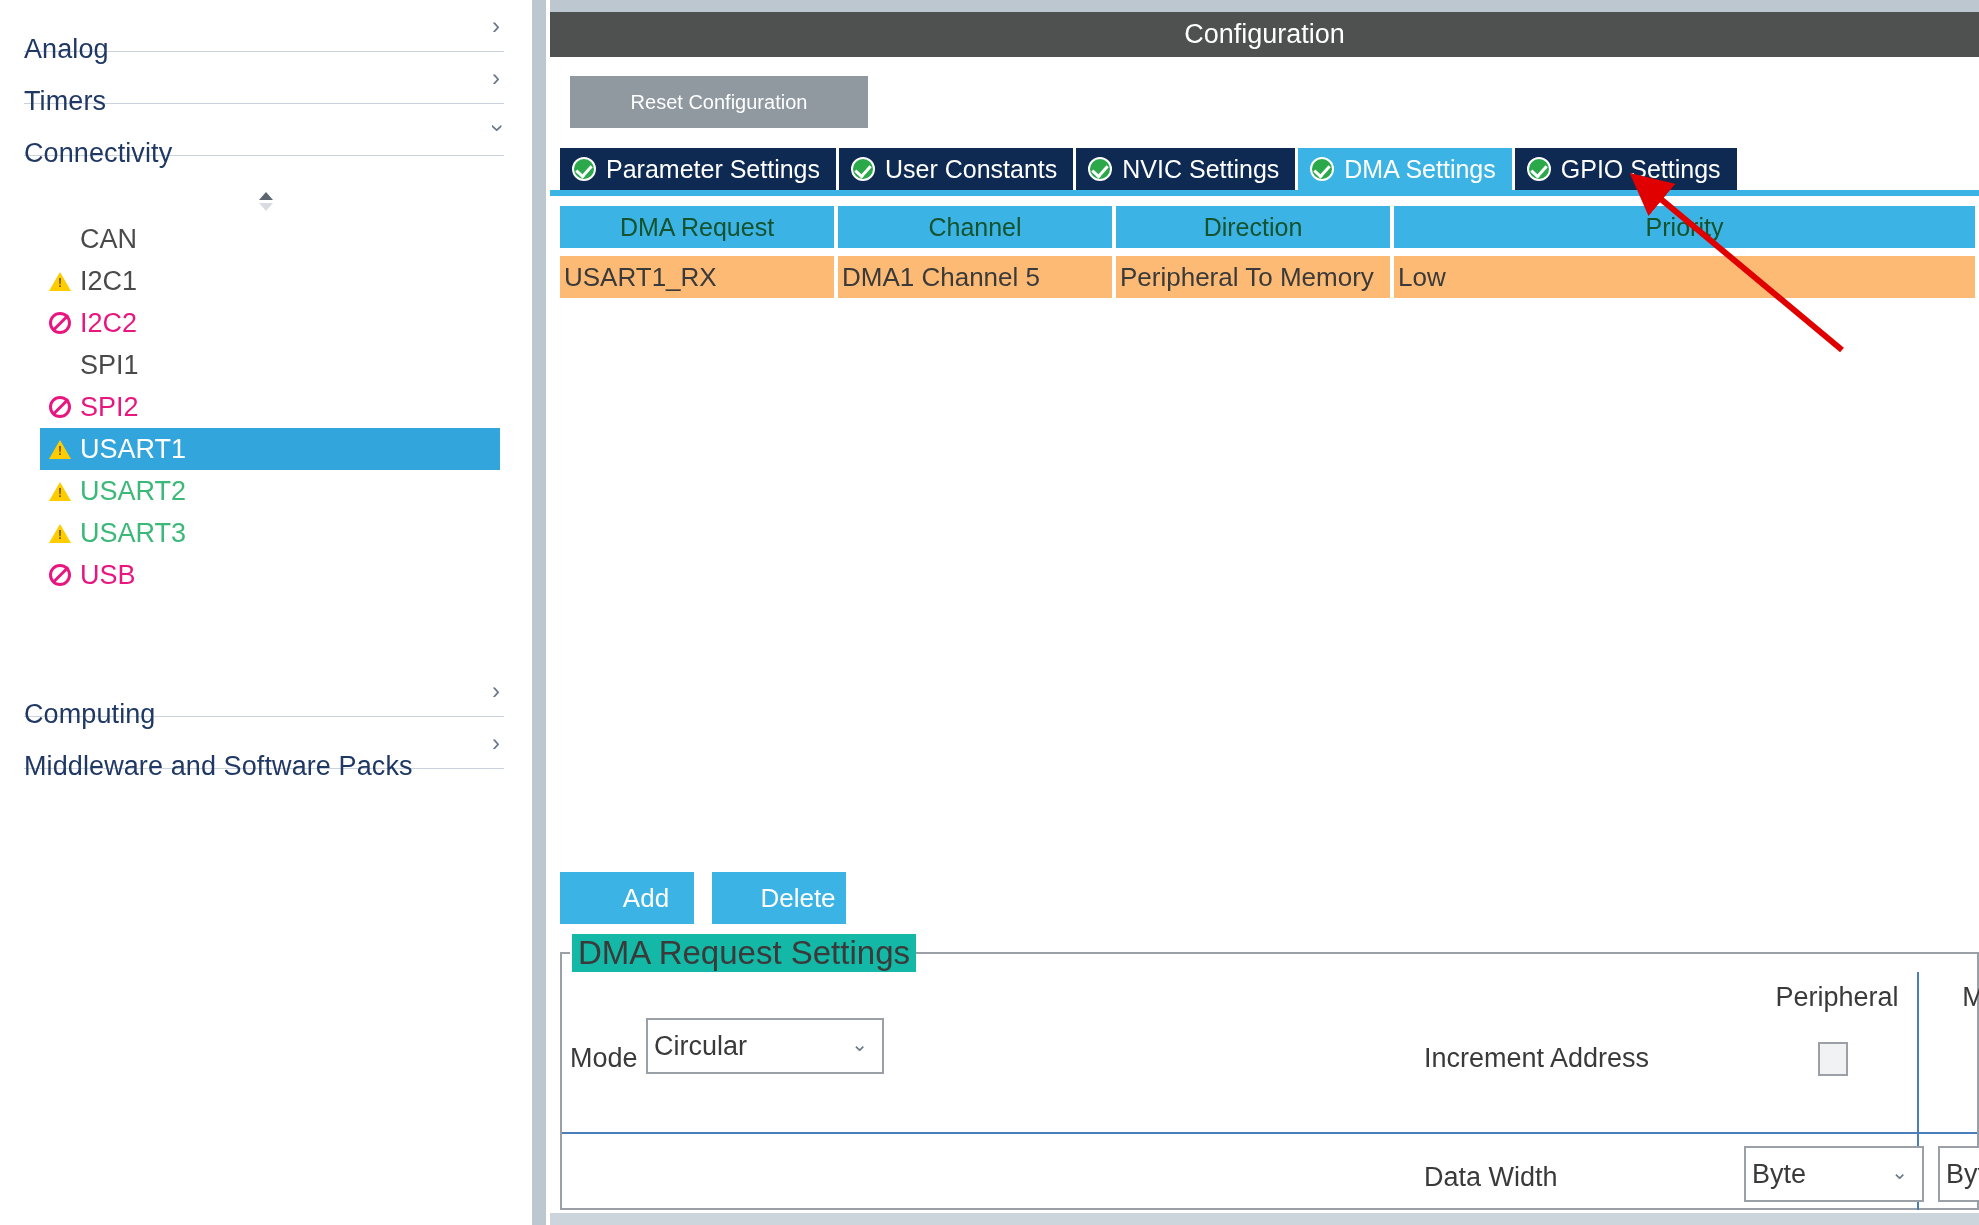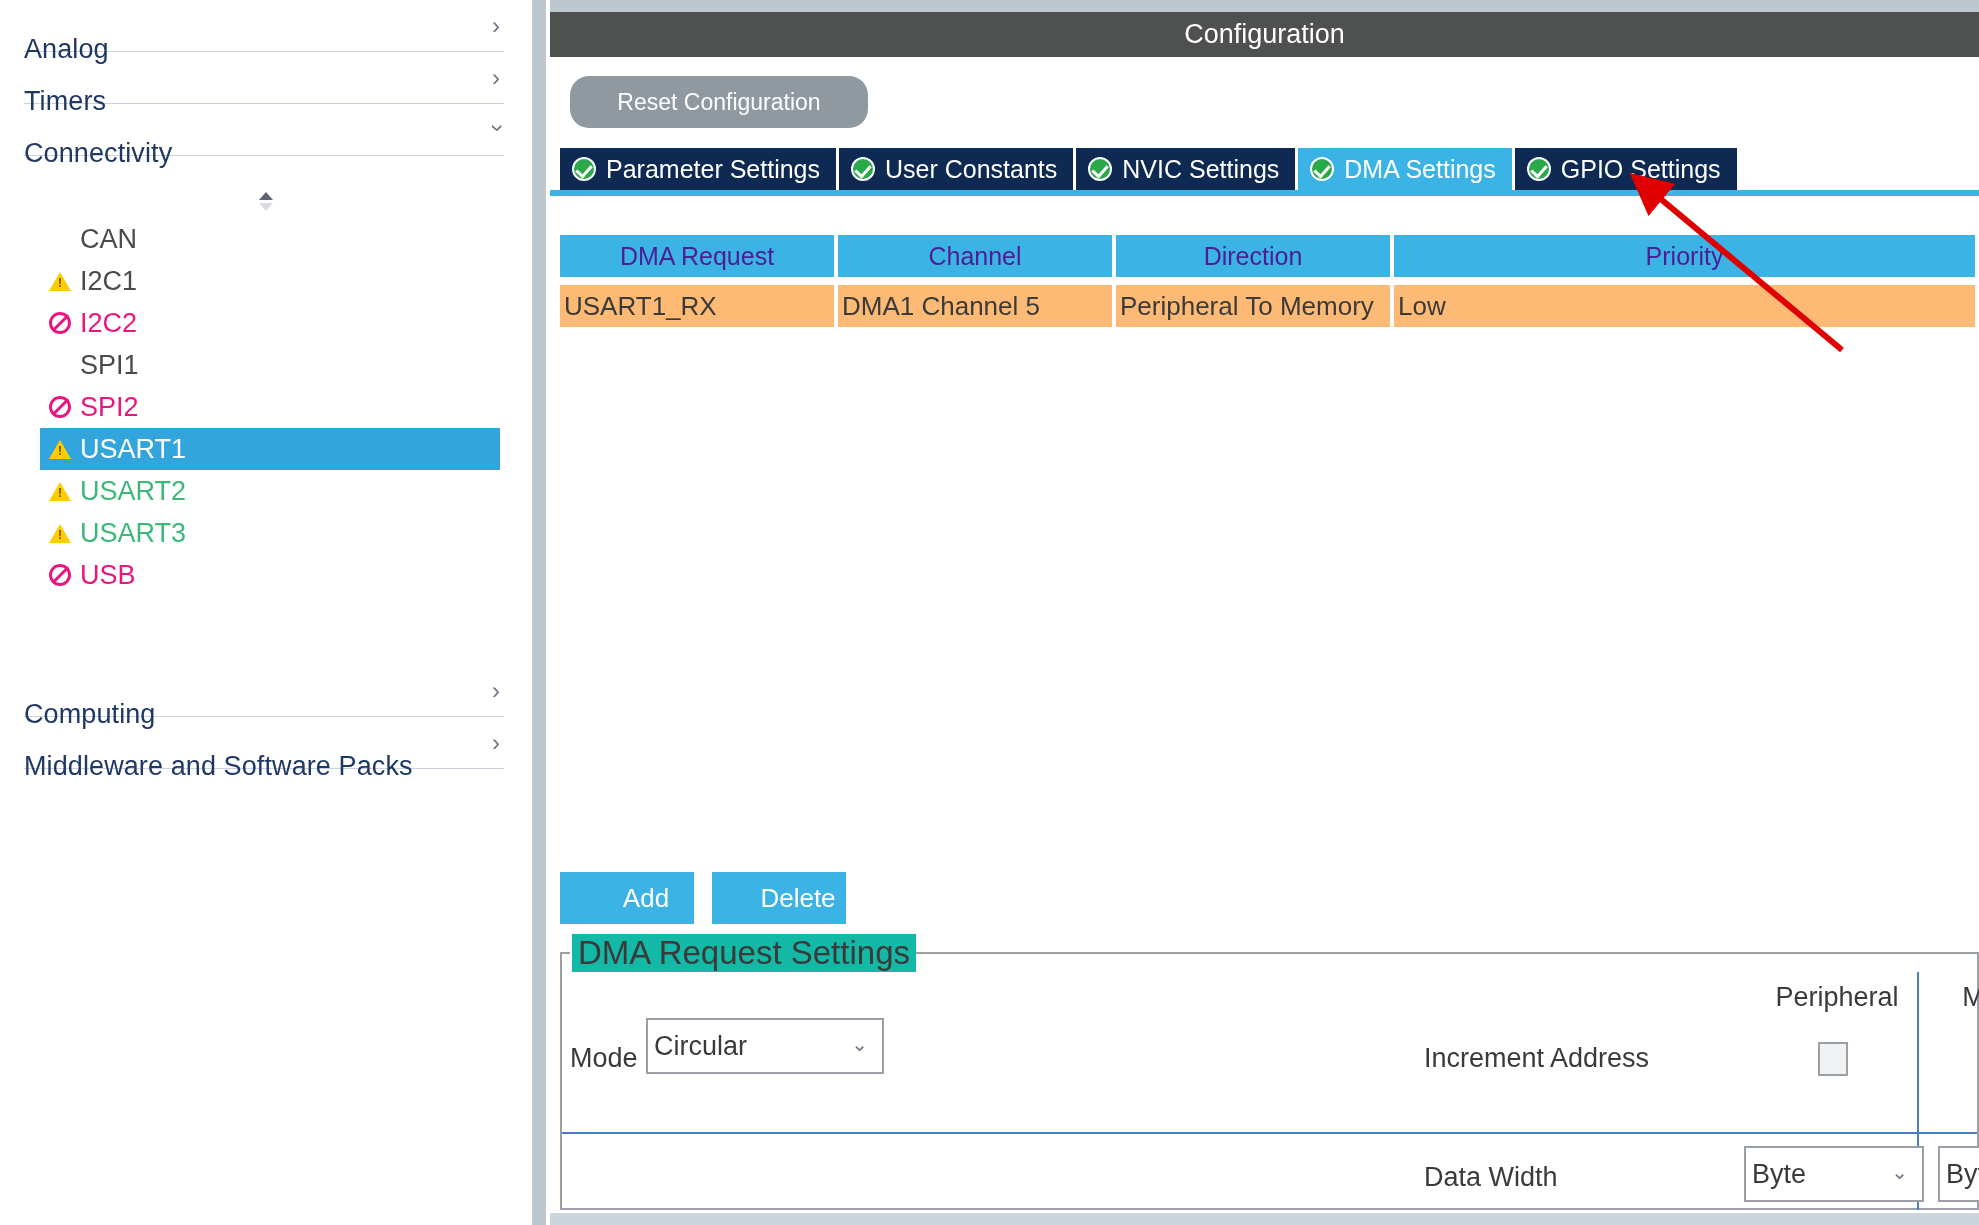--- a/index.html
+++ b/index.html
@@ -146,24 +146,23 @@
     background: #4f5050;
     color: #ffffff;
     font-size: 27px;
     display: flex; align-items: center; justify-content: center;
   }
   #reset-btn {
     position: absolute; left: 20px; top: 76px;
     width: 298px; height: 52px;
     background: #9099a0;
     color: #ffffff;
-    font-size: 23px;
+    font-size: 20px;
     display: flex; align-items: center; justify-content: center;
     cursor: pointer;
-    border-radius: 19px;
   }
 
   
   #tabbar {
     position: absolute; left: 10px; top: 148px;
     height: 42px;
     display: flex; align-items: stretch;
   }
   .tab {
     background: #0e2a52;
@@ -200,26 +199,25 @@
   }
 
   
   #dma-table {
     position: absolute; left: 10px; top: 206px;
     width: 1419px;
   }
   .thead { display: flex; }
   .th {
     background: #3cb3e5;
-    color: #4c1d95;
+    color: #14532d;
     font-size: 25px;
     height: 42px;
     display: flex; align-items: center; justify-content: center;
     border-right: 4px solid #ffffff;
-    margin-top: 29px;
   }
   .th:last-child { border-right: none; }
   .trow { display: flex; margin-top: 8px; }
   .td {
     background: #fdba74;
     color: #3a3a3a;
     font-size: 26px;
     height: 42px;
     display: flex; align-items: center;
     padding-left: 4px;

